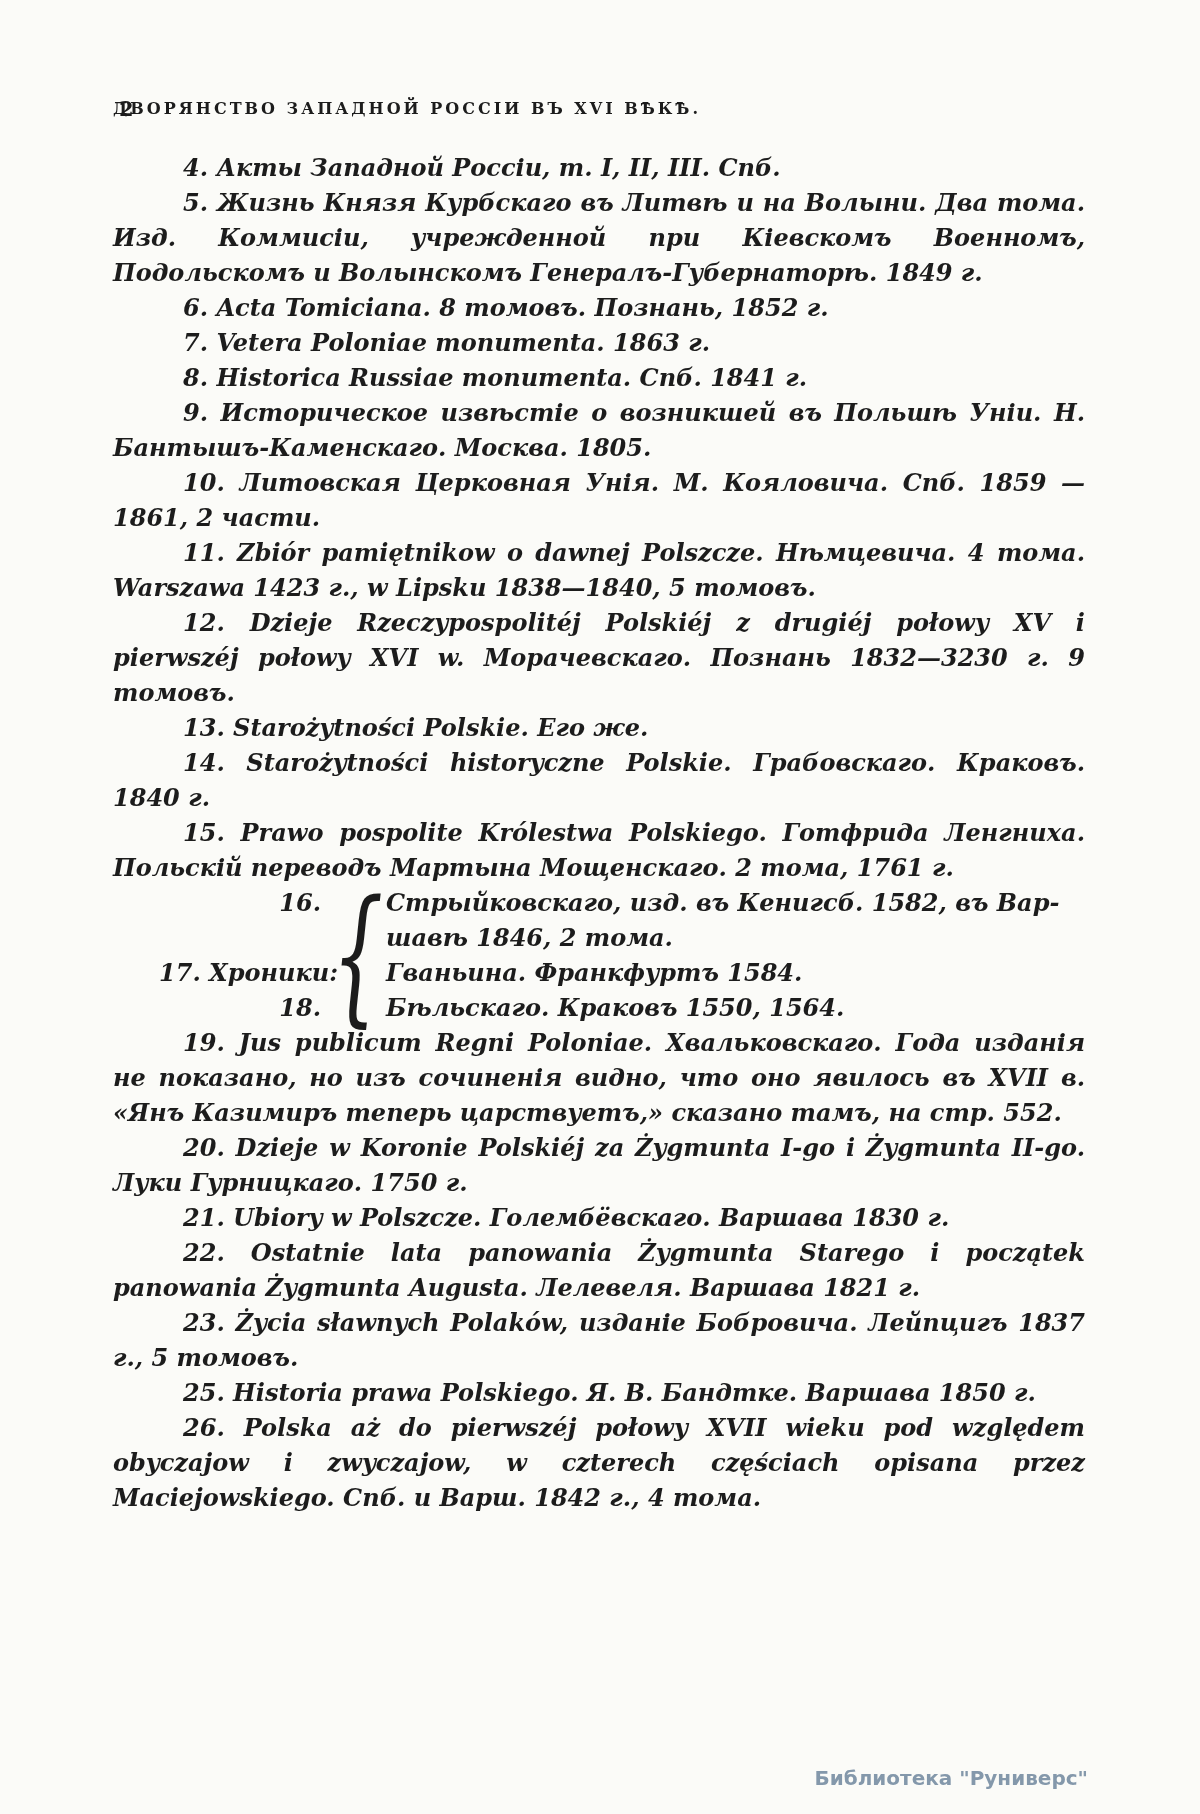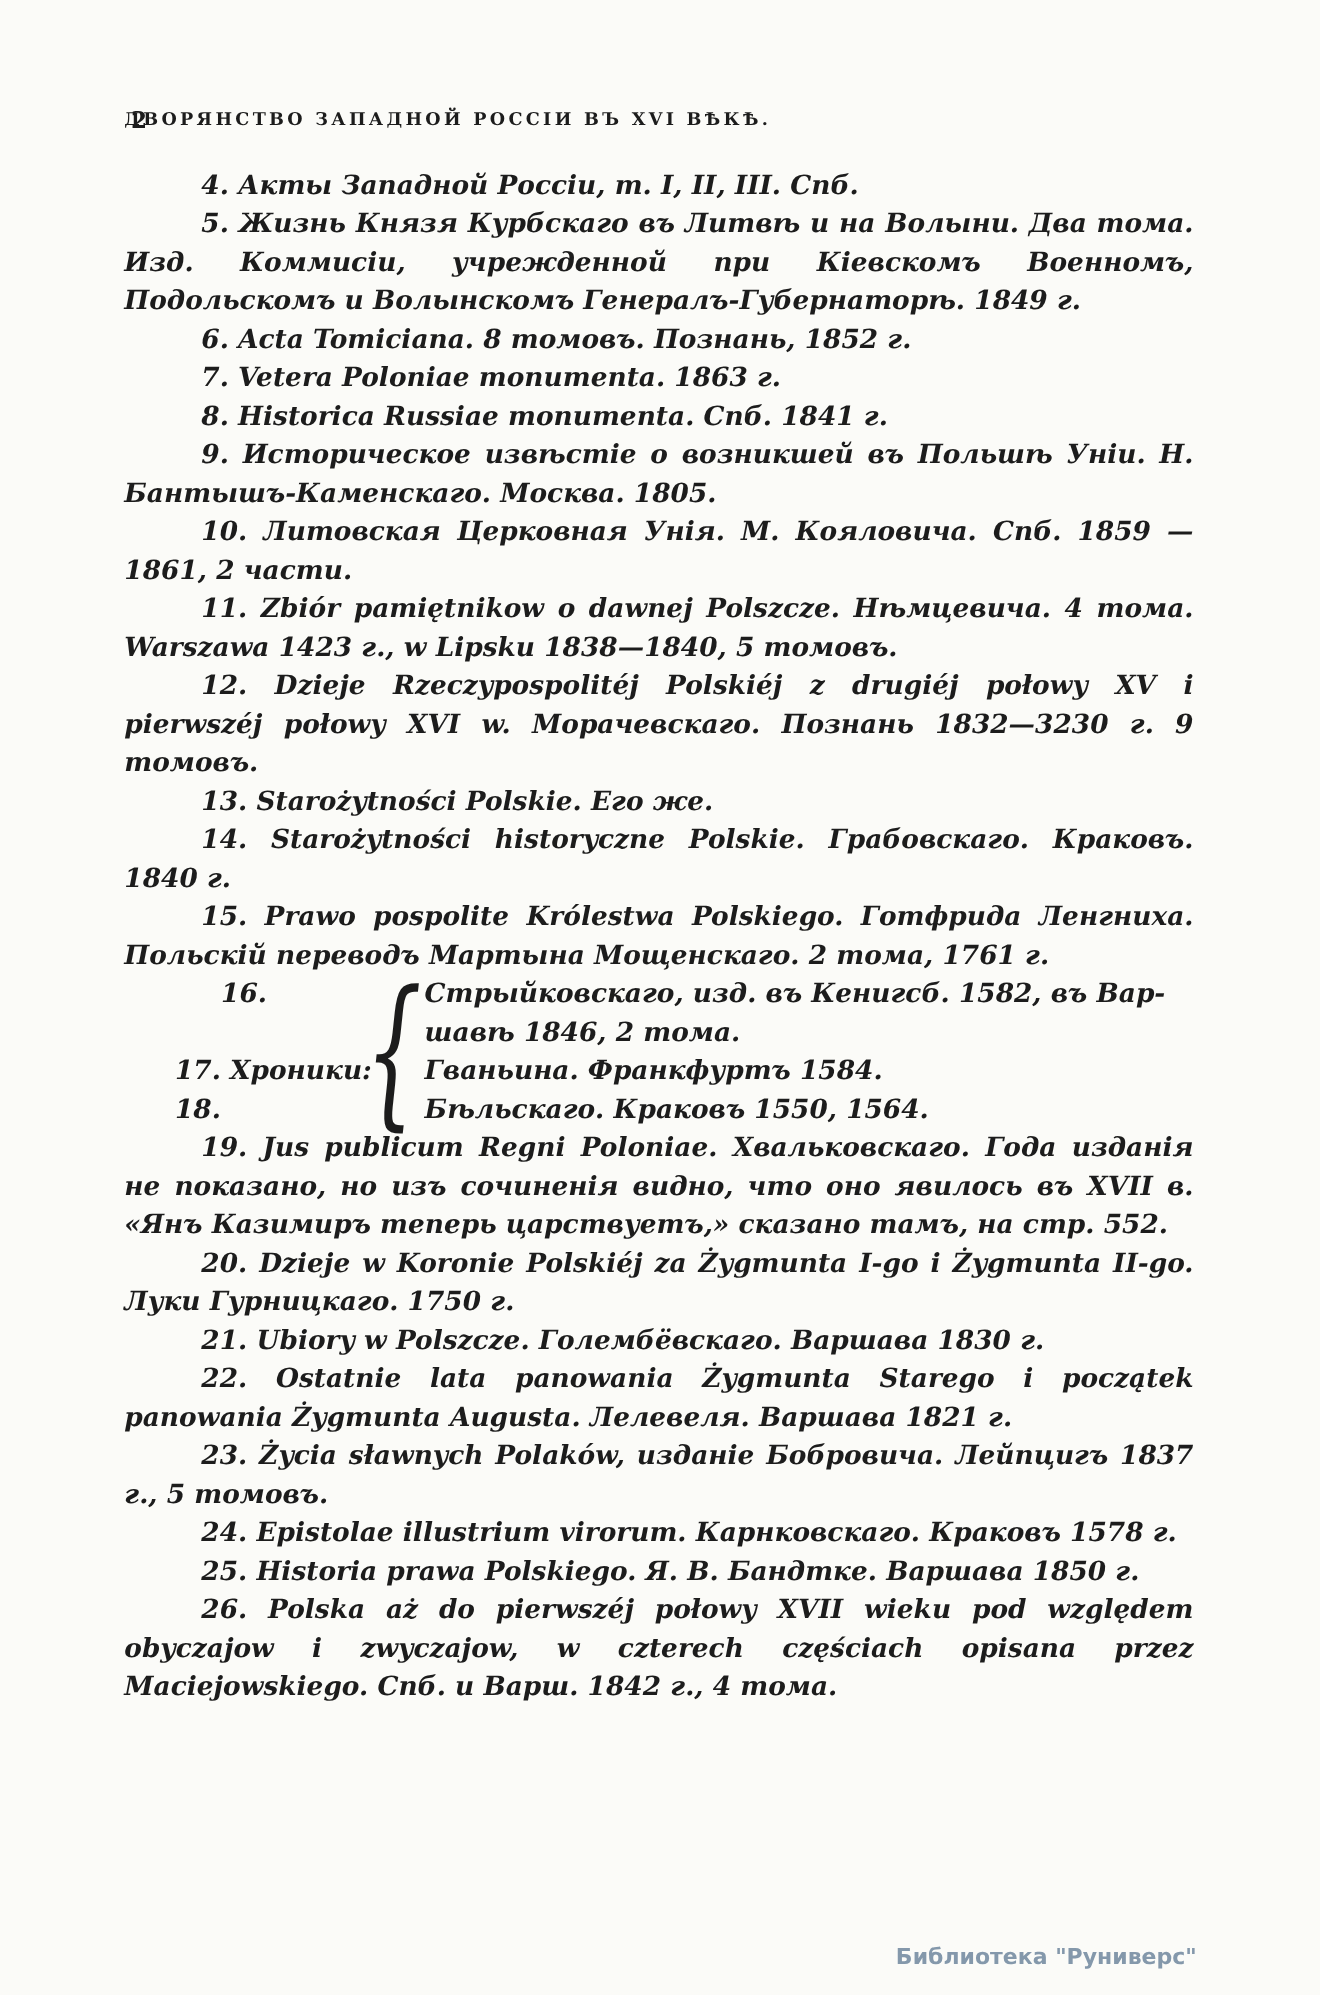--- a/index.html
+++ b/index.html
@@ -55,20 +55,21 @@
   .chronicles {
     display: flex;
     height: 140px;
     text-align: left;
     margin: 0;
   }
   .chron-labels {
     width: 208px;
     padding-left: 46px;
     flex: 0 0 auto;
+    text-align: right;
   }
   .chron-line { height: 35px; line-height: 35px; white-space: nowrap; }
   .chron-line.indent { padding-left: 42px; }
   .chron-brace {
     flex: 0 0 auto;
     width: 48px;
     height: 140px;
     font-size: 148px;
     line-height: 140px;
     font-weight: normal;
@@ -126,20 +127,19 @@
         <div class="chron-line">Гваньина.  Франкфуртъ  1584.</div>
         <div class="chron-line">Бѣльскаго.  Краковъ  1550,  1564.</div>
       </div>
     </div>
 
     <p class="entry">19. Jus publicum Regni Poloniae. Хвальковскаго. Года изданія не показано, но изъ сочиненія видно, что оно явилось въ XVII в. «Янъ Казимиръ теперь царствуетъ,» сказано тамъ, на стр. 552.</p>
     <p class="entry">20. Dzieje w Koronie Polskiéj za Żygmunta I-go i Żygmunta II-go. Луки Гурницкаго. 1750 г.</p>
     <p class="entry">21. Ubiory w Polszcze. Голембёвскаго. Варшава 1830 г.</p>
     <p class="entry">22. Ostatnie lata panowania Żygmunta Starego i początek panowania Żygmunta Augusta. Лелевеля. Варшава 1821 г.</p>
     <p class="entry">23. Życia sławnych Polaków, изданіе Бобровича. Лейпцигъ 1837 г., 5 томовъ.</p>
-    <p class="entry">24. Epistolae illustrium virorum. Карнковскаго. Краковъ 1578 г.</p>
     <p class="entry">25. Historia prawa Polskiego. Я. В. Бандтке. Варшава 1850 г.</p>
     <p class="entry">26. Polska aż do pierwszéj połowy XVII wieku pod względem obyczajow i zwyczajow, w czterech częściach opisana przez Maciejowskiego. Спб. и Варш. 1842 г., 4 тома.</p>
   </div>
 
   <div class="watermark">Библиотека "Руниверс"</div>
 
 </div>
 
 </body></html>

